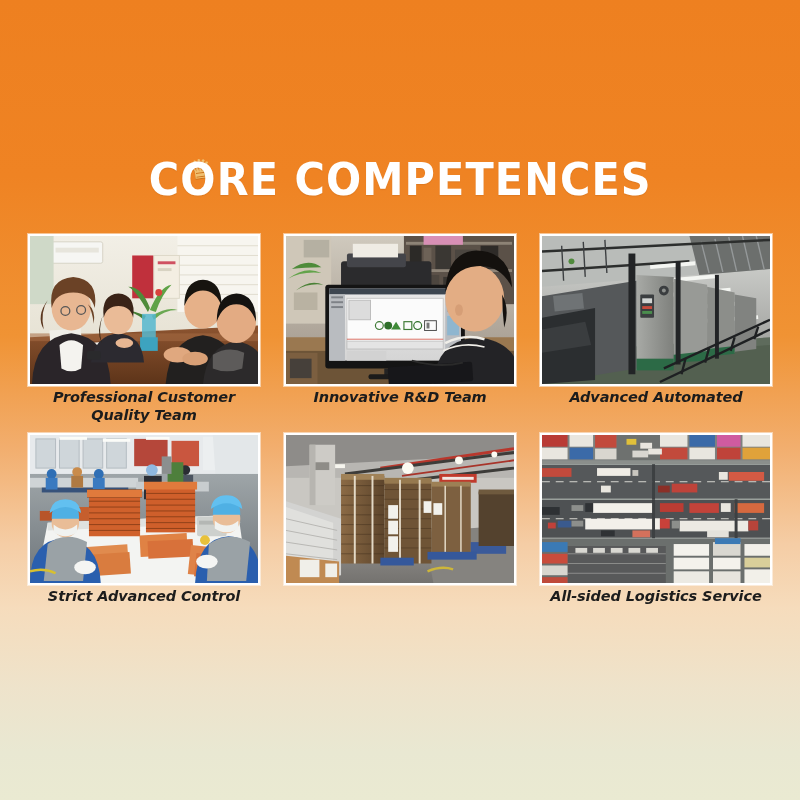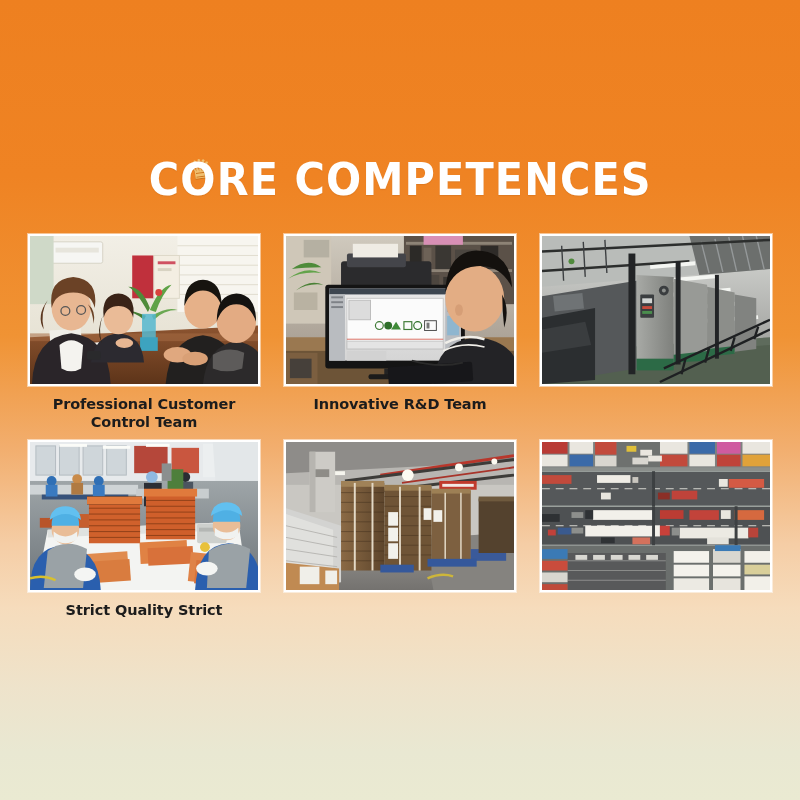--- a/index.html
+++ b/index.html
@@ -72,28 +72,29 @@
     background:#ffffff;
     padding:2px;
     box-shadow:0 0 0 1px rgba(255,255,255,.5);
   }
   .photo {
     width:100%; height:100%;
     position:relative;
     overflow:hidden;
   }
   .caption {
-    margin-top:9px;
+    margin-top:2px;
     text-align:center;
     font-family:"DejaVu Sans", sans-serif;
     font-weight:bold;
     font-size:14.5px;
     line-height:18px;
     color:#1c1c1c;
     letter-spacing:-0.1px;
+    font-style:italic;
   }
 
   
   .photo svg { display:block; width:100%; height:100%; }
 </style>
 </head>
 <body>
 
 <div class="page">
 
@@ -190,21 +191,21 @@
             <ellipse cx="150" cy="122" rx="14" ry="8" fill="#e0a87f"></ellipse>
             <ellipse cx="168" cy="126" rx="13" ry="7" fill="#d9a076"></ellipse>
             <ellipse cx="96" cy="110" rx="9" ry="5" fill="#e8b792"></ellipse>
 
             <rect x="58" y="118" width="14" height="9" rx="2" fill="#2a2a2c"></rect>
           </svg>
         </div>
       </div>
       <div class="caption">
         <div>Professional Customer</div>
-        <div>Control Team</div>
+        <div>Quality Team</div>
       </div>
     </div>
 
     <div class="card">
       <div class="photo-frame">
         <div class="photo">
           <svg viewBox="0 0 232 152" preserveAspectRatio="none">
             <defs>
               <linearGradient id="c2bg" x1="0" y1="0" x2="0" y2="1">
                 <stop offset="0" stop-color="#cfc9bd"></stop>
@@ -393,20 +394,21 @@
             <g stroke="#3c3f41" stroke-width="1.4">
               <line x1="20" y1="10" x2="22" y2="46"></line>
               <line x1="42" y1="6" x2="44" y2="42"></line>
               <line x1="64" y1="4" x2="66" y2="38"></line>
             </g>
             <circle cx="30" cy="26" r="3" fill="#4f8a3c"></circle>
           </svg>
         </div>
       </div>
       <div class="caption">
+        <div>Advanced Automated</div>
       </div>
     </div>
 
     <div class="card">
       <div class="photo-frame">
         <div class="photo">
           <svg viewBox="0 0 232 152" preserveAspectRatio="none">
             <defs>
               <linearGradient id="c4floor" x1="0" y1="0" x2="0" y2="1">
                 <stop offset="0" stop-color="#9ea5a8"></stop>
@@ -524,21 +526,21 @@
               <path d="M184 76 q16 -12 32 0 q-2 -14 -16 -14 q-14 0 -16 14z" fill="#62c0f0"></path>
               <path d="M188 88 q12 10 24 0 l0 8 q-12 8 -24 0z" fill="#f0f2f0"></path>
               <ellipse cx="180" cy="130" rx="11" ry="7" fill="#f4f5f3"></ellipse>
             </g>
 
             <path d="M0 140 q14 -4 26 2" stroke="#d8c02e" stroke-width="2.5" fill="none"></path>
           </svg>
         </div>
       </div>
       <div class="caption">
-        <div>Strict Quality Strict</div>
+        <div>Strict Advanced Control</div>
       </div>
     </div>
 
     <div class="card">
       <div class="photo-frame">
         <div class="photo">
           <svg viewBox="0 0 232 152" preserveAspectRatio="none">
             <defs>
               <linearGradient id="c5floor" x1="0" y1="0" x2="0" y2="1">
                 <stop offset="0" stop-color="#9a9894"></stop>
@@ -767,16 +769,19 @@
               <rect x="174" y="140" width="28" height="12" fill="#e7e4dd"></rect>
               <rect x="206" y="112" width="26" height="12" fill="#f2f0e9"></rect>
               <rect x="206" y="126" width="26" height="10" fill="#d9cf9a"></rect>
               <rect x="206" y="138" width="26" height="14" fill="#f2f0e9"></rect>
 
               <rect x="176" y="106" width="26" height="6" fill="#3b7ab5"></rect>
             </g>
           </svg>
         </div>
       </div>
+      <div class="caption">
+        <div>All-sided Logistics Service</div>
+      </div>
     </div>
 
   </div>
 </div>
 
 </body></html>

